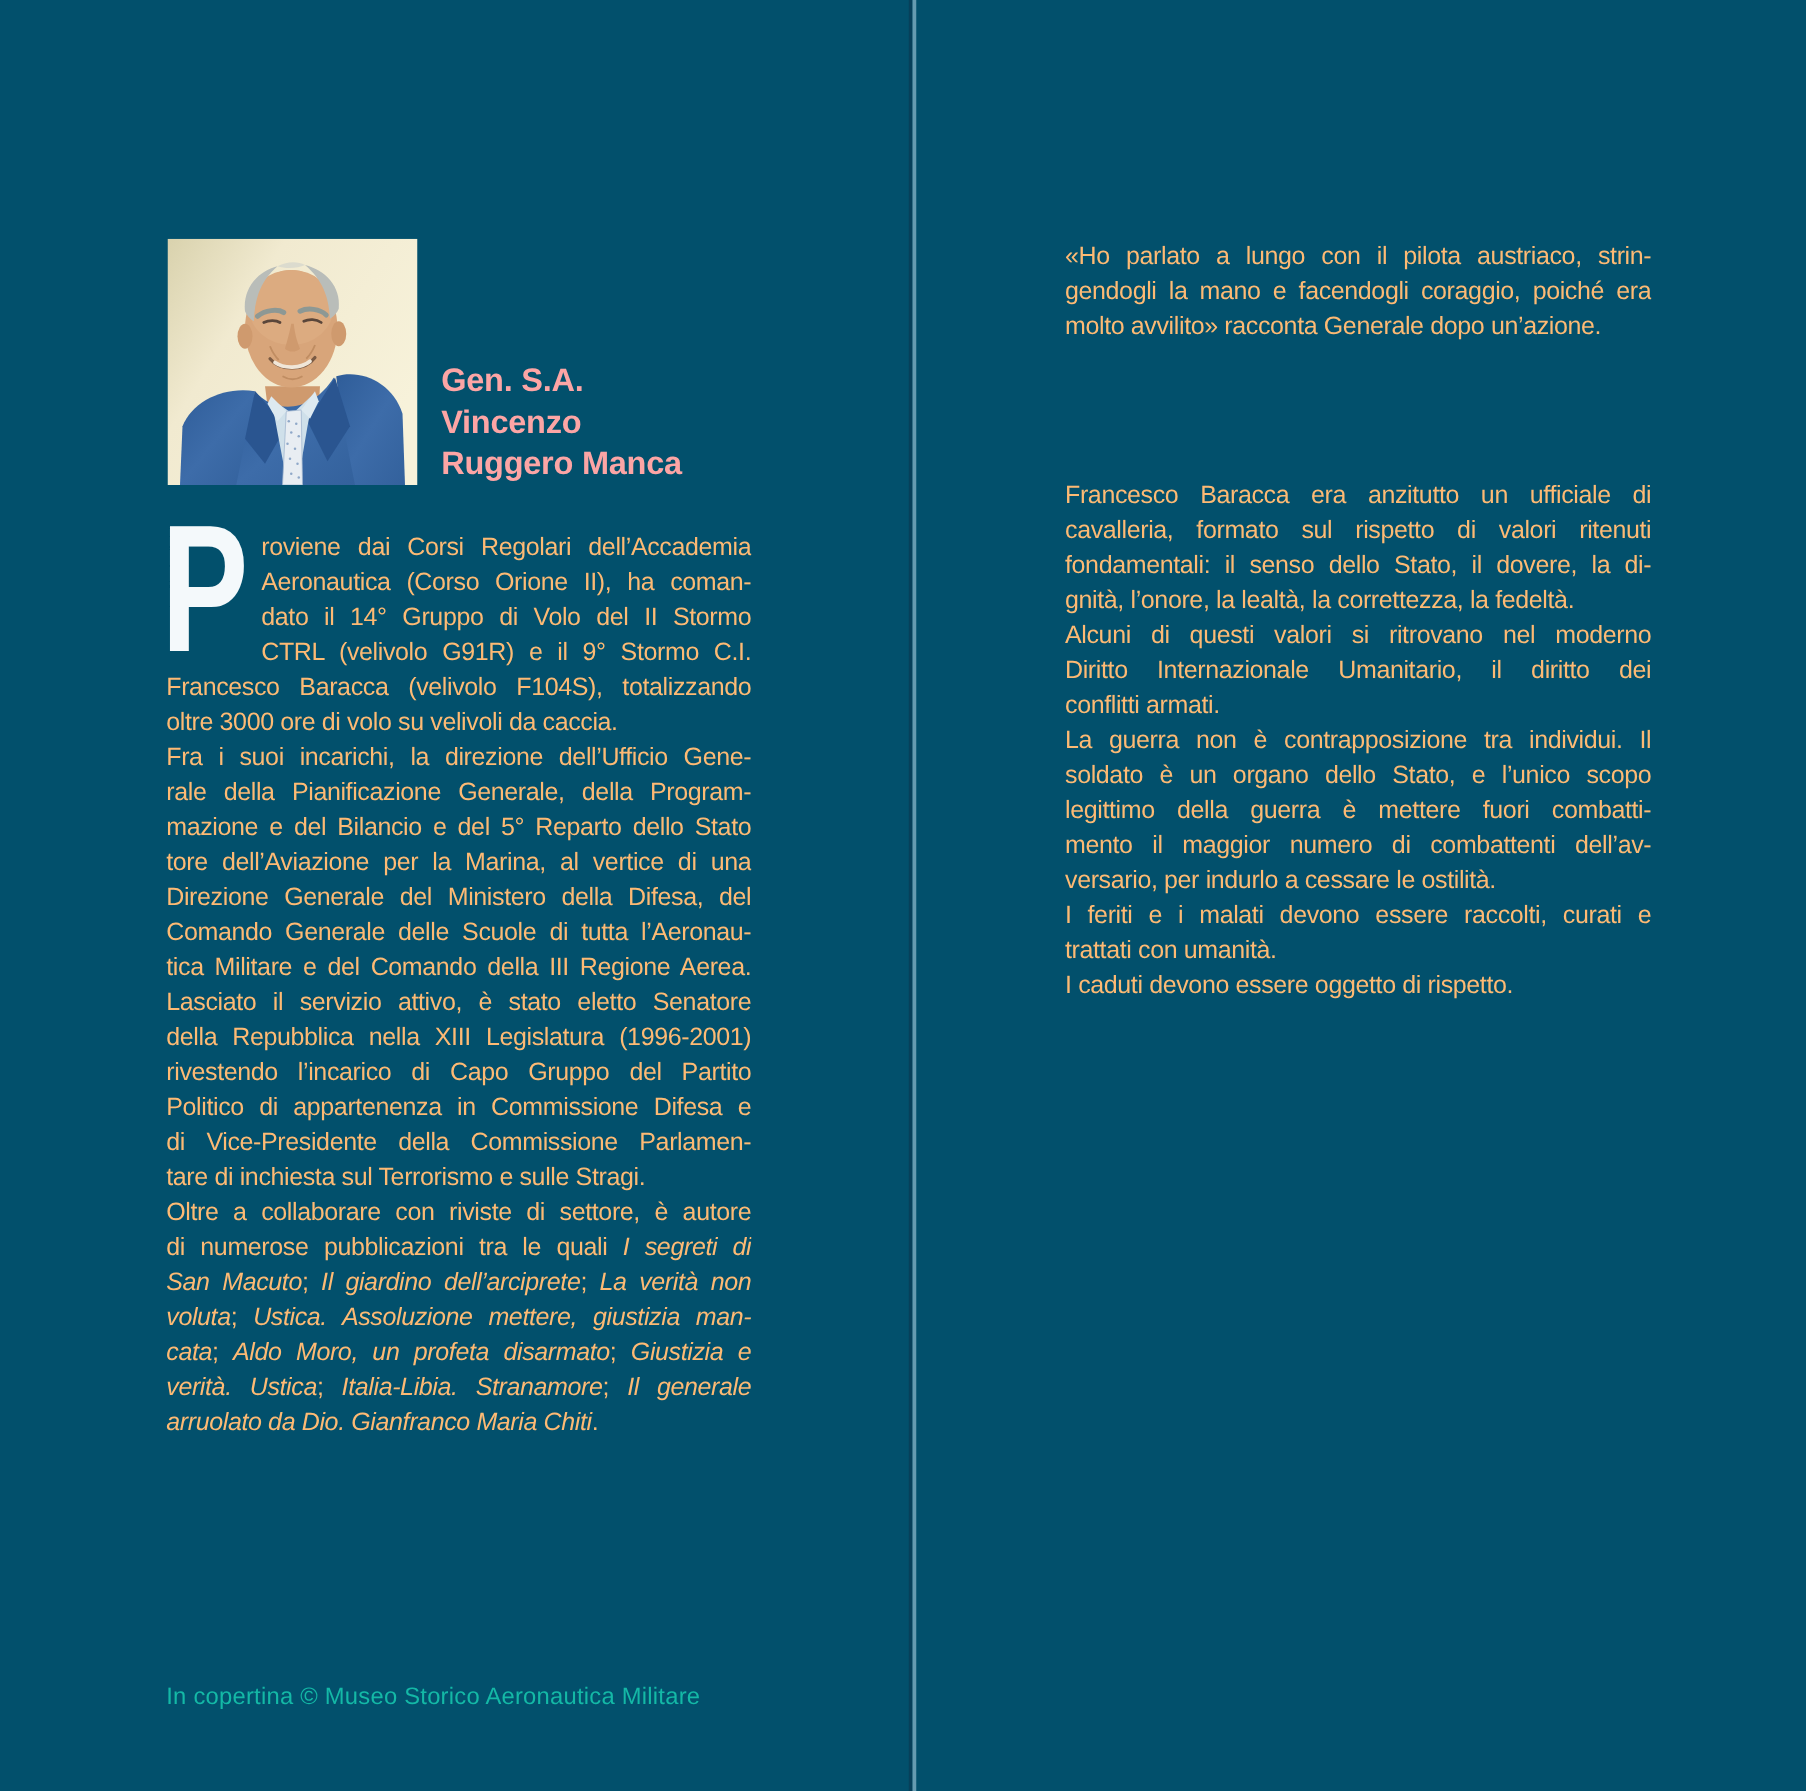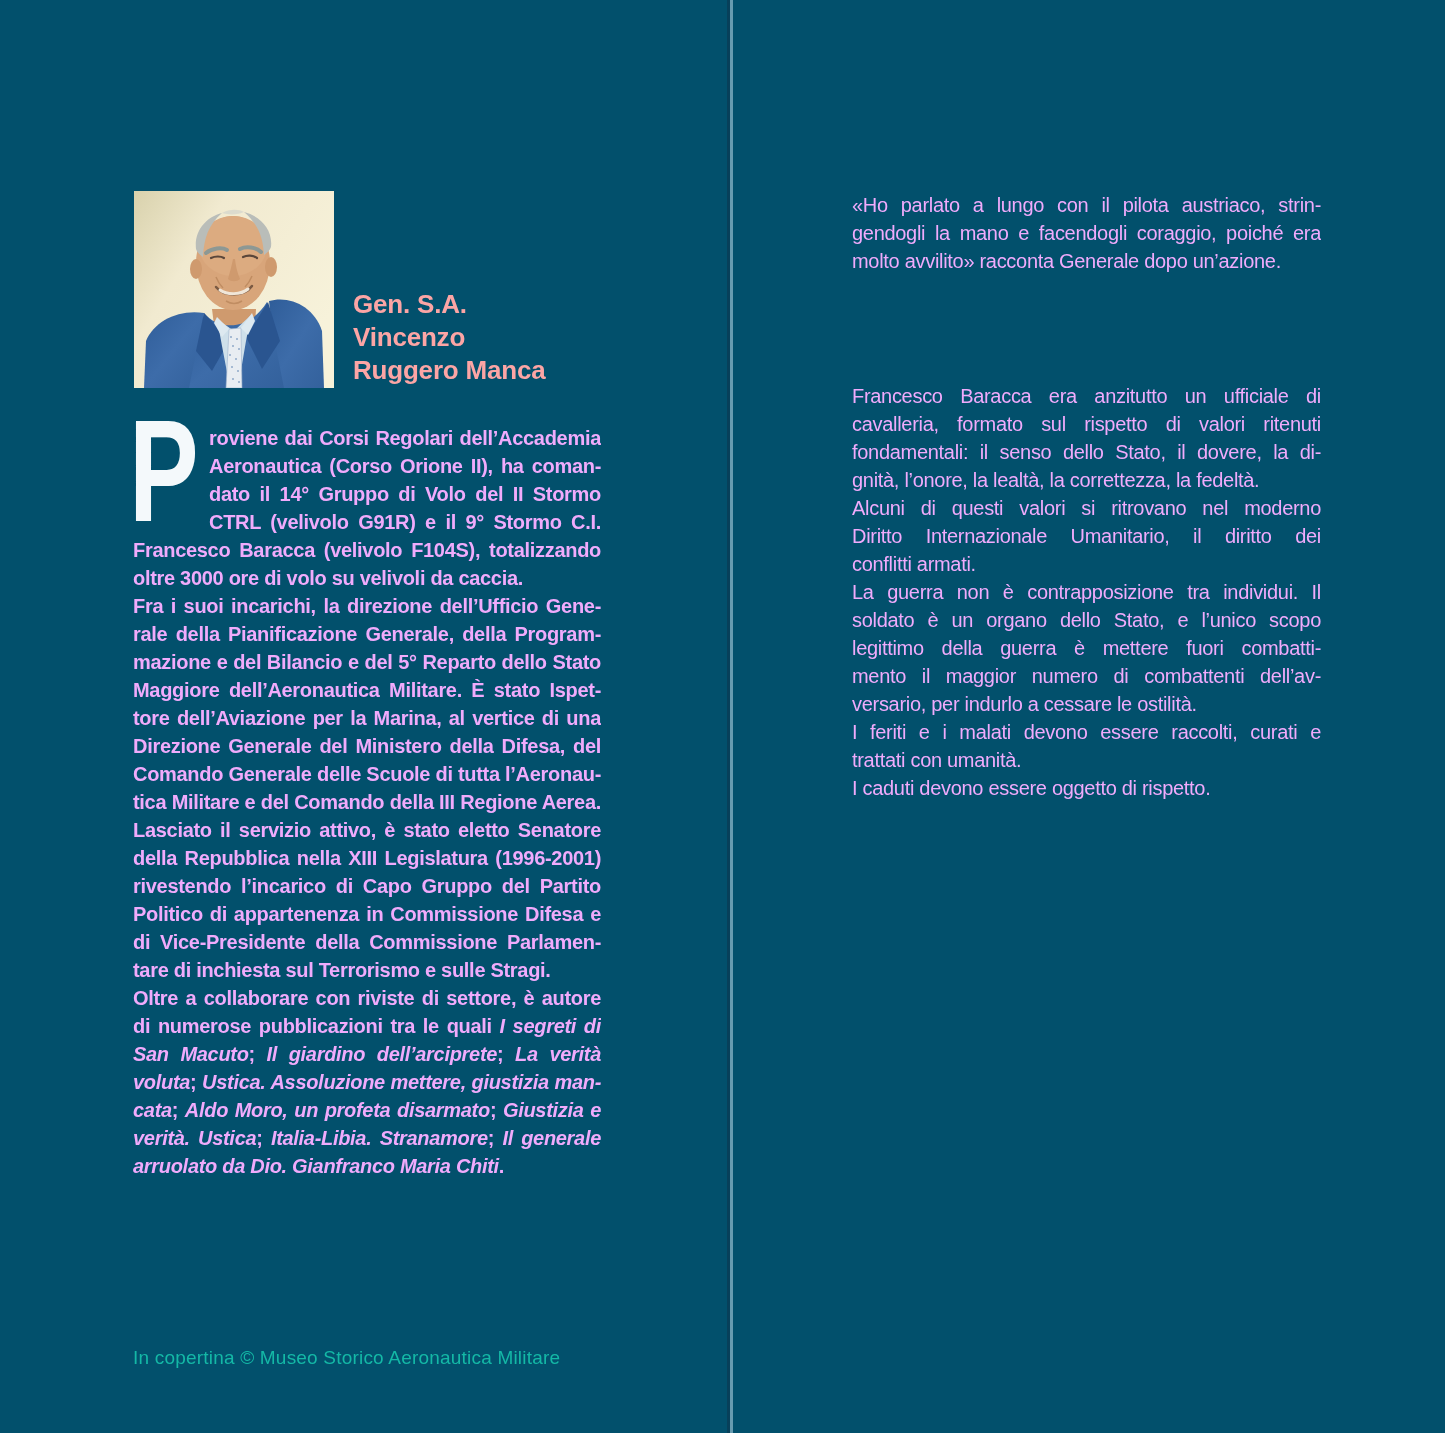--- a/index.html
+++ b/index.html
@@ -18,22 +18,22 @@
   .photo{position:absolute;left:134px;top:191px;width:200px;height:197px;display:block;}
 
   
   .name{
     position:absolute;left:353px;top:288px;
     color:#fca5a5;font-weight:bold;font-size:26px;line-height:33px;
     letter-spacing:-0.2px;
   }
 
   
-  .textblock{position:absolute;color:#f0abfc;}
-  .bio{left:133px;top:424px;width:468px;font-weight:bold;}
+  .textblock{position:absolute;color:#fdba74;}
+  .bio{left:133px;top:424px;width:468px;}
   .quote{left:852px;top:191px;width:469px;}
   .rbody{left:852px;top:334px;width:469px;margin-top:48px;}
   .line{
     height:28px;line-height:28px;font-size:20px;
     letter-spacing:-0.3px;overflow:hidden;white-space:normal;
   }
   .line.just{text-align:justify;text-align-last:justify;}
   .line.indent{margin-left:76px;}
   .it{font-style:italic;}
 
@@ -142,21 +142,20 @@
     <div class="textblock bio">
         <div class="line just indent"><span>roviene dai Corsi Regolari dell’Accademia</span></div>
         <div class="line just indent"><span>Aeronautica (Corso Orione II), ha coman-</span></div>
         <div class="line just indent"><span>dato il 14° Gruppo di Volo del II Stormo</span></div>
         <div class="line just indent"><span>CTRL (velivolo G91R) e il 9° Stormo C.I.</span></div>
         <div class="line just"><span>Francesco Baracca (velivolo F104S), totalizzando</span></div>
         <div class="line"><span>oltre 3000 ore di volo su velivoli da caccia.</span></div>
         <div class="line just"><span>Fra i suoi incarichi, la direzione dell’Ufficio Gene-</span></div>
         <div class="line just"><span>rale della Pianificazione Generale, della Program-</span></div>
         <div class="line just"><span>mazione e del Bilancio e del 5° Reparto dello Stato</span></div>
-        <div class="line just"><span>Maggiore dell’Aeronautica Militare. È stato Ispet-</span></div>
         <div class="line just"><span>tore dell’Aviazione per la Marina, al vertice di una</span></div>
         <div class="line just"><span>Direzione Generale del Ministero della Difesa, del</span></div>
         <div class="line just"><span>Comando Generale delle Scuole di tutta l’Aeronau-</span></div>
         <div class="line just"><span>tica Militare e del Comando della III Regione Aerea.</span></div>
         <div class="line just"><span>Lasciato il servizio attivo, è stato eletto Senatore</span></div>
         <div class="line just"><span>della Repubblica nella XIII Legislatura (1996-2001)</span></div>
         <div class="line just"><span>rivestendo l’incarico di Capo Gruppo del Partito</span></div>
         <div class="line just"><span>Politico di appartenenza in Commissione Difesa e</span></div>
         <div class="line just"><span>di Vice-Presidente della Commissione Parlamen-</span></div>
         <div class="line"><span>tare di inchiesta sul Terrorismo e sulle Stragi.</span></div>

